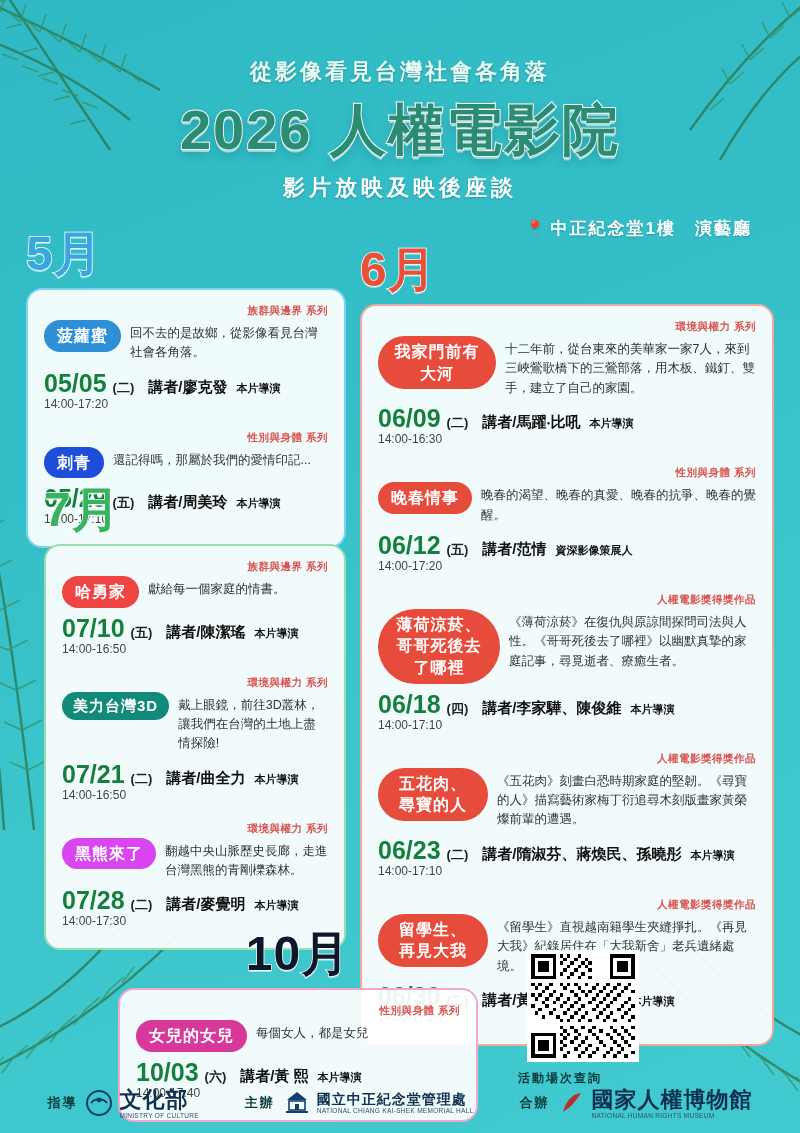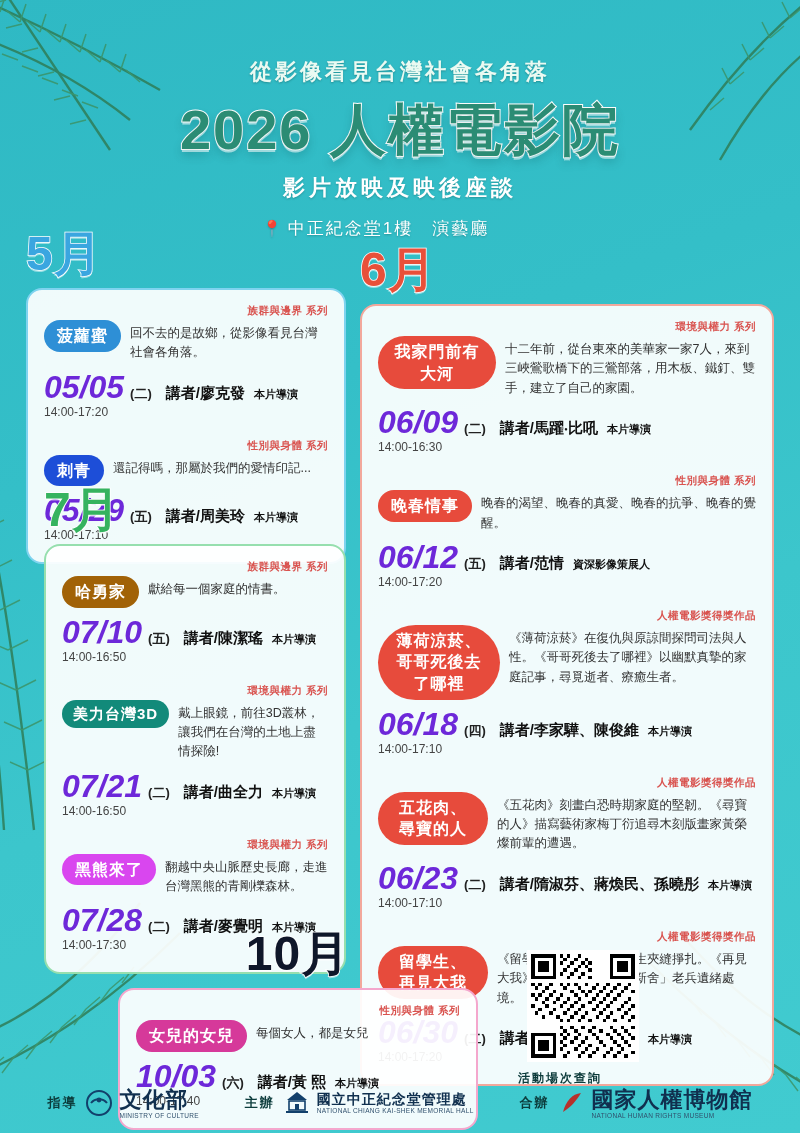--- a/index.html
+++ b/index.html
@@ -30,22 +30,22 @@
     -webkit-text-stroke: 2px #ffffff;
     paint-order: stroke fill;
     text-shadow: 0 3px 0 rgba(255,255,255,.55), 0 6px 10px rgba(0,70,70,.25);
   }
   .header .subtitle {
     font-size: 22px; font-weight: bold; color: #ffffff;
     letter-spacing: 4px; margin-top: 4px;
     text-shadow: 0 1px 2px rgba(0,60,60,.3);
   }
   .venue {
-    margin-top: 14px; text-align: center; padding-right: 48px;
-    font-size: 17px; font-weight: normal; color: #ffffff;
+    margin-top: 14px; text-align: right; padding-right: 48px;
+    font-size: 17px; font-weight: bold; color: #ffffff;
     letter-spacing: 2px;
     text-shadow: 0 1px 2px rgba(0,60,60,.3);
   }
   .venue .pin { color: #ff5a5f; margin-right: 3px; font-size: 16px; }
 
   
   .month-label {
     font-size: 48px; font-weight: bold; letter-spacing: 1px;
     -webkit-text-stroke: 1.5px #ffffff;
     paint-order: stroke fill;
@@ -90,33 +90,33 @@
     color: #fff; font-weight: bold;
     font-size: 16px; letter-spacing: 1px;
     padding: 5px 13px;
     line-height: 1.35;
     text-align: center;
     white-space: pre-line;
   }
   .pill.blue  { background: #2e8fd6; }
   .pill.navy  { background: #1d4ed8; }
   .pill.red   { background: #e74b3c; }
-  .pill.green { background: #a16207; }
+  .pill.green { background: #ef4444; }
   .pill.teal  { background: #128a7a; }
   .pill.dark  { background: #d946ef; }
   .pill.pink  { background: #d6399a; }
   .pill.sm    { font-size: 15px; padding: 4px 11px; }
 
   .desc {
     font-size: 12.5px; color: #333; line-height: 1.55;
     padding-top: 4px; flex: 1 1 auto;
   }
 
   .dateline { display: flex; align-items: baseline; gap: 6px; margin-top: 6px; }
-  .date { font-size: 32px; font-weight: bold; color: #6d28d9; letter-spacing: 0px; font-style: italic; }
+  .date { font-size: 25px; font-weight: bold; color: #15803d; letter-spacing: 0px; }
   .weekday { font-size: 13px; color: #222; font-weight: bold; }
   .speaker { font-size: 15px; font-weight: bold; color: #111; margin-left: 8px; }
   .role { font-size: 11px; font-weight: bold; color: #111; margin-left: 3px; }
   .time { font-size: 12px; color: #444; margin-top: -1px; }
 
   
   .qr-wrap { position: absolute; left: 518px; top: 950px; width: 130px; text-align: left; }
   .qr { width: 112px; height: 112px; margin: 0 auto; background:#fff; padding:4px; }
   .qr svg { display:block; }
   .qr-cap { margin-top: 8px; font-size: 12px; color: #0b3a3a; letter-spacing: 2px; font-weight: bold; }

